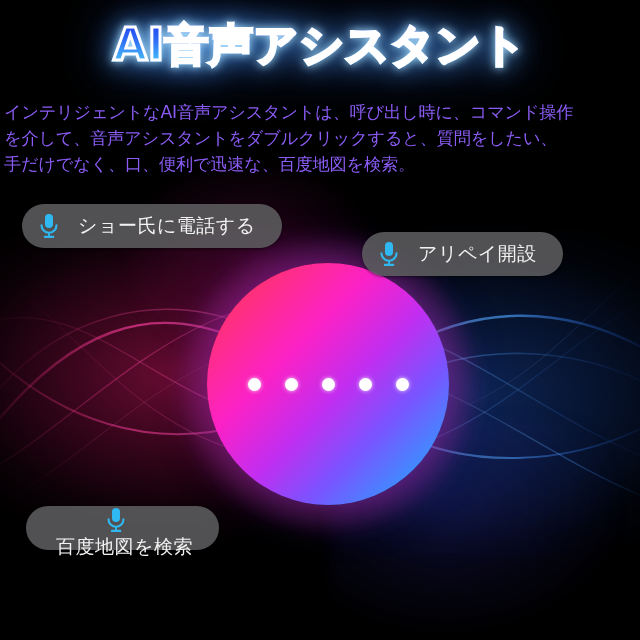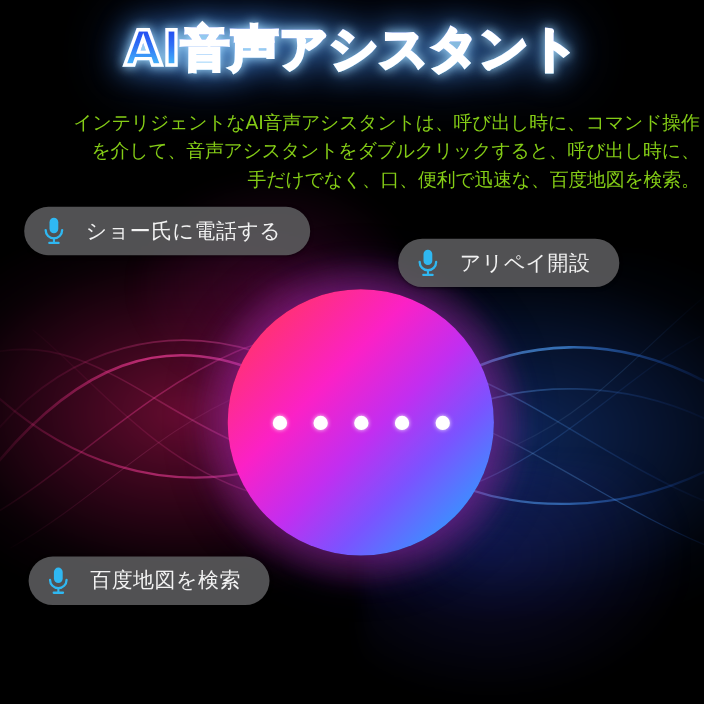--- a/index.html
+++ b/index.html
@@ -104,22 +104,22 @@
             drop-shadow(0 0 24px rgba(40,110,255,0.45));
     white-space: nowrap;
   }
 
   
   .lede {
     position: absolute;
     top: 99px;
     left: 4px;
     width: 632px;
-    text-align: right;
-    color: #84cc16;
+    text-align: left;
+    color: #8b5cf6;
     font-size: 17.2px;
     line-height: 26px;
     font-weight: 400;
     letter-spacing: -0.2px;
   }
   .lede .ln { display: block; white-space: nowrap; }
 
   
   .orb-halo {
     position: absolute;
@@ -186,23 +186,23 @@
   }
   .pill .mic { flex: 0 0 auto; width: 26px; height: 28px; }
   .pill .plabel {
     color: #f2f2f2;
     font-size: 19px;
     font-weight: 400;
     letter-spacing: 0.5px;
     margin-left: 16px;
   }
 
-  .pill-call     { left: 22px;  top: 188px; }
-  .pill-alipay   { left: 362px; top: 217px; }
-  .pill-map      { left: 26px;  top: 506px; }
+  .pill-call     { left: 22px;  top: 204px; }
+  .pill-alipay   { left: 362px; top: 232px; }
+  .pill-map      { left: 26px;  top: 506px; flex-direction: column; }
   .pill-music    { left: 358px; top: 584px; }
 </style>
 </head>
 <body>
 
 <div id="stage">
 
   <div class="bg-layer">
     <div class="glow-pink"></div>
     <div class="glow-blue"></div>
@@ -251,21 +251,21 @@
         <path d="M652,500 C566,466 498,412 420,382" stroke="url(#bl)" stroke-width="1.2" opacity="0.45"></path>
         <path d="M640,270 C580,320 540,372 470,404" stroke="url(#bl2)" stroke-width="1.0" opacity="0.35"></path>
       </g>
     </svg>
   </div>
 
   <div class="headline">AI音声アシスタント</div>
 
   <div class="lede">
     <span class="ln">インテリジェントなAI音声アシスタントは、呼び出し時に、コマンド操作</span>
-    <span class="ln">を介して、音声アシスタントをダブルクリックすると、呼び出し時に、</span>
+    <span class="ln">を介して、音声アシスタントをダブルクリックすると、質問をしたい、</span>
     <span class="ln">手だけでなく、口、便利で迅速な、百度地図を検索。</span>
   </div>
 
   <div class="orb-halo"></div>
   <div class="orb"></div>
   <div class="dots">
     <span class="dot"></span>
     <span class="dot"></span>
     <span class="dot"></span>
     <span class="dot"></span>

